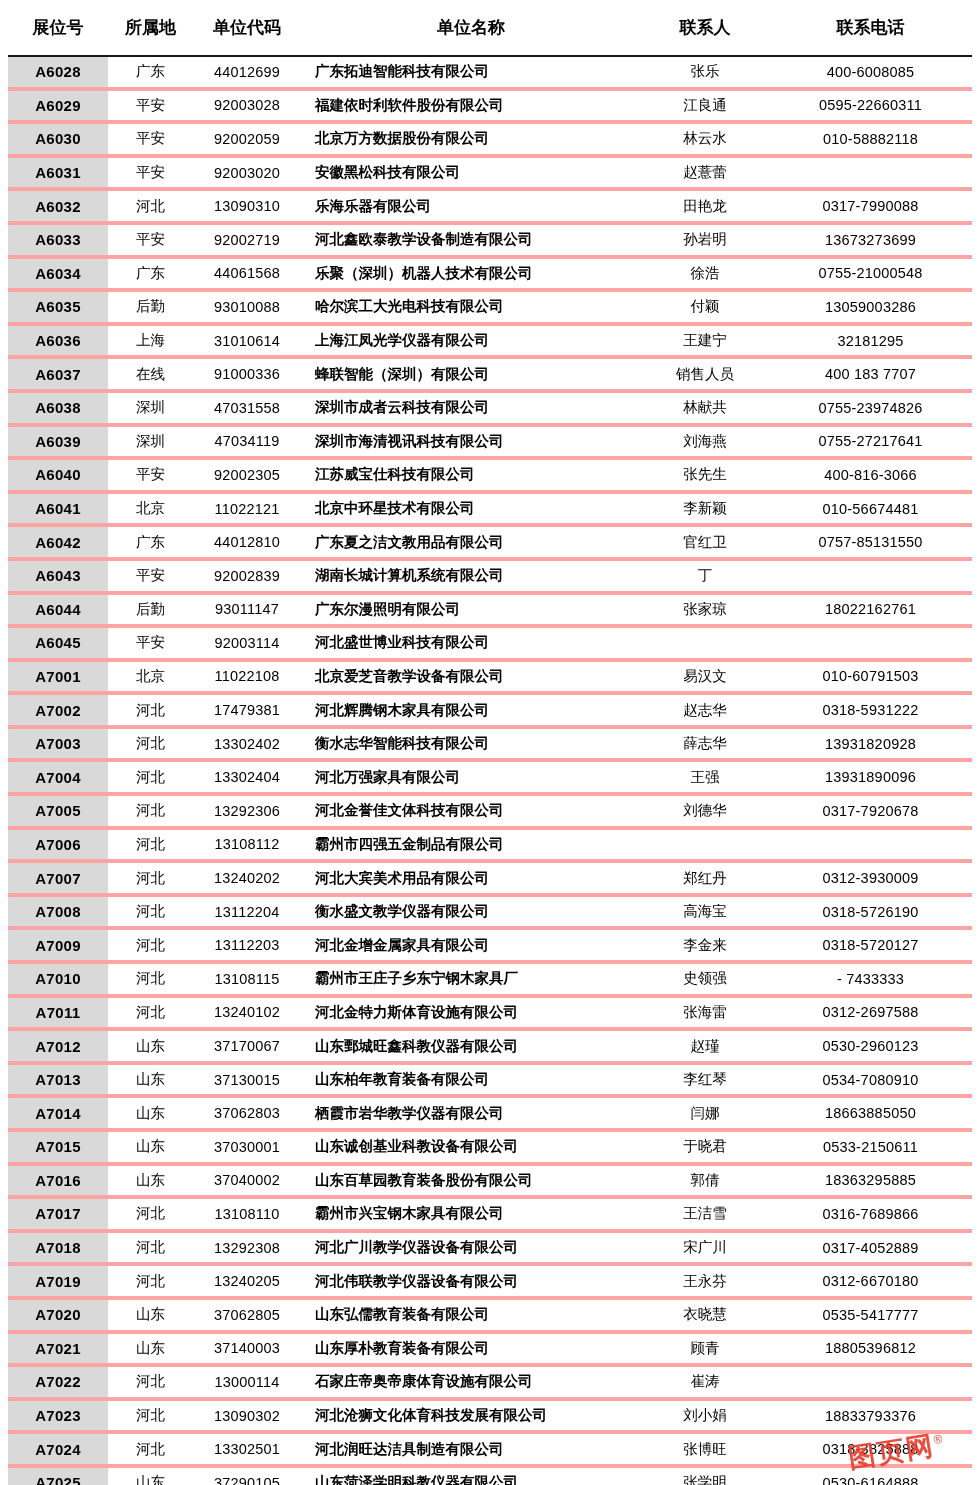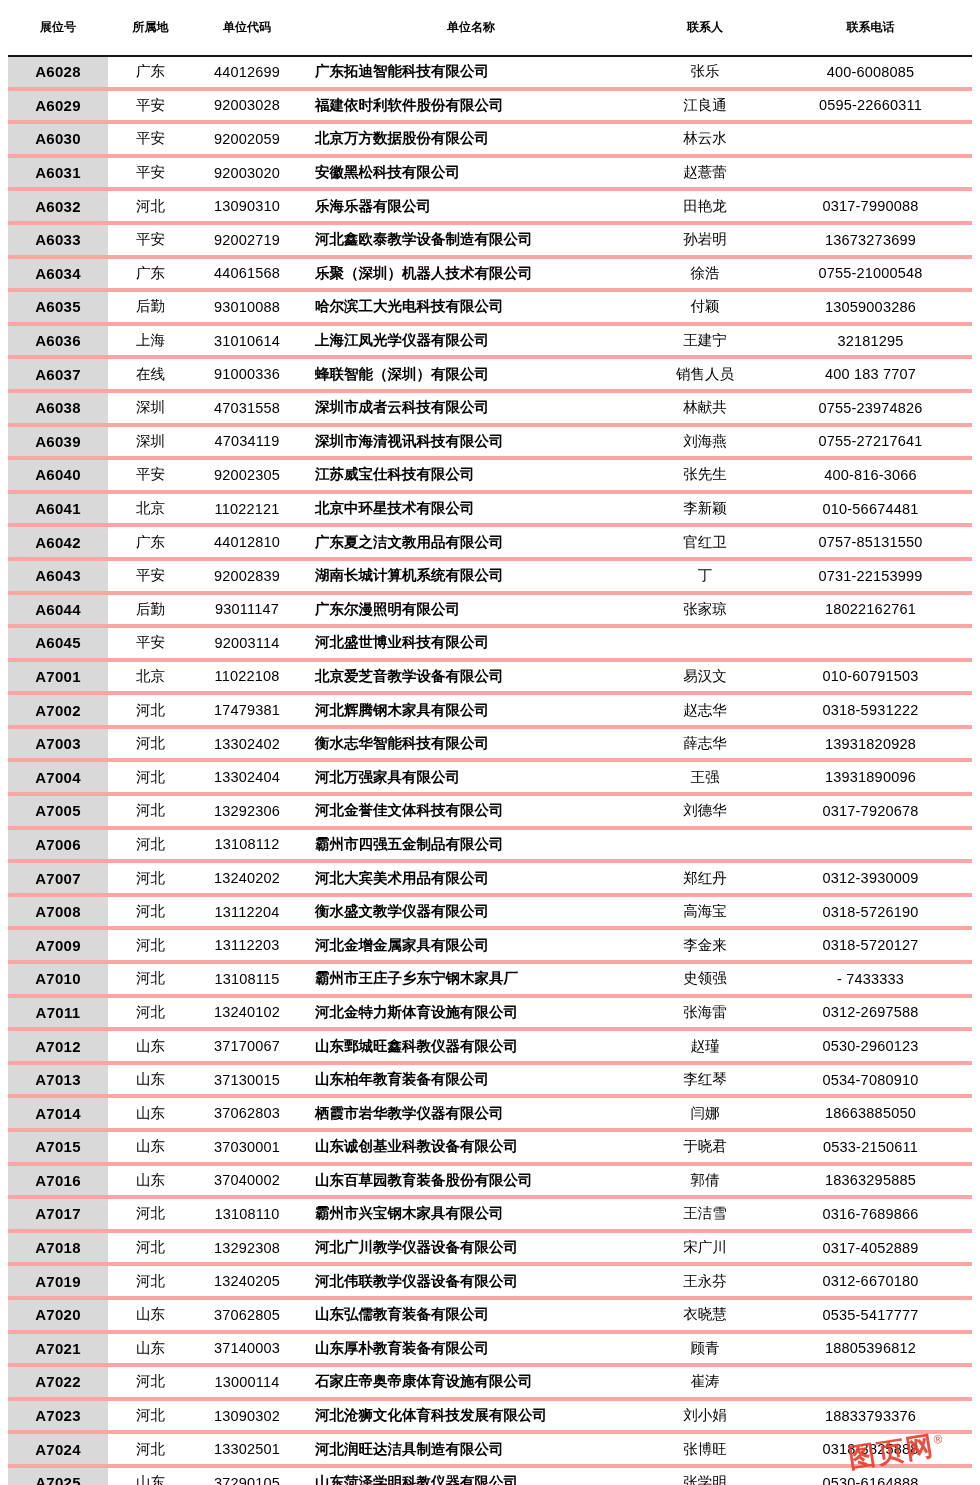--- a/index.html
+++ b/index.html
@@ -19,21 +19,21 @@
     padding: 0 8px;
   }
   .grid-row {
     display: grid;
     grid-template-columns: 100px 85px 108px 340px 128px 203px;
     align-items: center;
   }
   .header-row {
     height: 55px;
     border-bottom: 2px solid #161616;
-    font-size: 12px;
+    font-size: 17px;
     font-weight: 700;
   }
   .header-cell { text-align: center; }
   .row {
     height: 29.6px;
     border-bottom: 4px solid #fca5a5;
     font-size: 14.5px;
   }
   .cell {
     overflow: hidden;
@@ -105,20 +105,21 @@
         <div class="cell c3">福建依时利软件股份有限公司</div>
         <div class="cell c4">江良通</div>
         <div class="cell c5">0595-22660311</div>
       </div>
       <div class="grid-row row">
         <div class="cell c0">A6030</div>
         <div class="cell c1">平安</div>
         <div class="cell c2">92002059</div>
         <div class="cell c3">北京万方数据股份有限公司</div>
         <div class="cell c4">林云水</div>
+        <div class="cell c5">010-58882118</div>
       </div>
       <div class="grid-row row">
         <div class="cell c0">A6031</div>
         <div class="cell c1">平安</div>
         <div class="cell c2">92003020</div>
         <div class="cell c3">安徽黑松科技有限公司</div>
         <div class="cell c4">赵薏蕾</div>
         <div class="cell c5"></div>
       </div>
       <div class="grid-row row">
@@ -208,21 +209,20 @@
         <div class="cell c3">广东夏之洁文教用品有限公司</div>
         <div class="cell c4">官红卫</div>
         <div class="cell c5">0757-85131550</div>
       </div>
       <div class="grid-row row">
         <div class="cell c0">A6043</div>
         <div class="cell c1">平安</div>
         <div class="cell c2">92002839</div>
         <div class="cell c3">湖南长城计算机系统有限公司</div>
         <div class="cell c4">丁</div>
-        <div class="cell c5">0731-22153999</div>
       </div>
       <div class="grid-row row">
         <div class="cell c0">A6044</div>
         <div class="cell c1">后勤</div>
         <div class="cell c2">93011147</div>
         <div class="cell c3">广东尔漫照明有限公司</div>
         <div class="cell c4">张家琼</div>
         <div class="cell c5">18022162761</div>
       </div>
       <div class="grid-row row">

